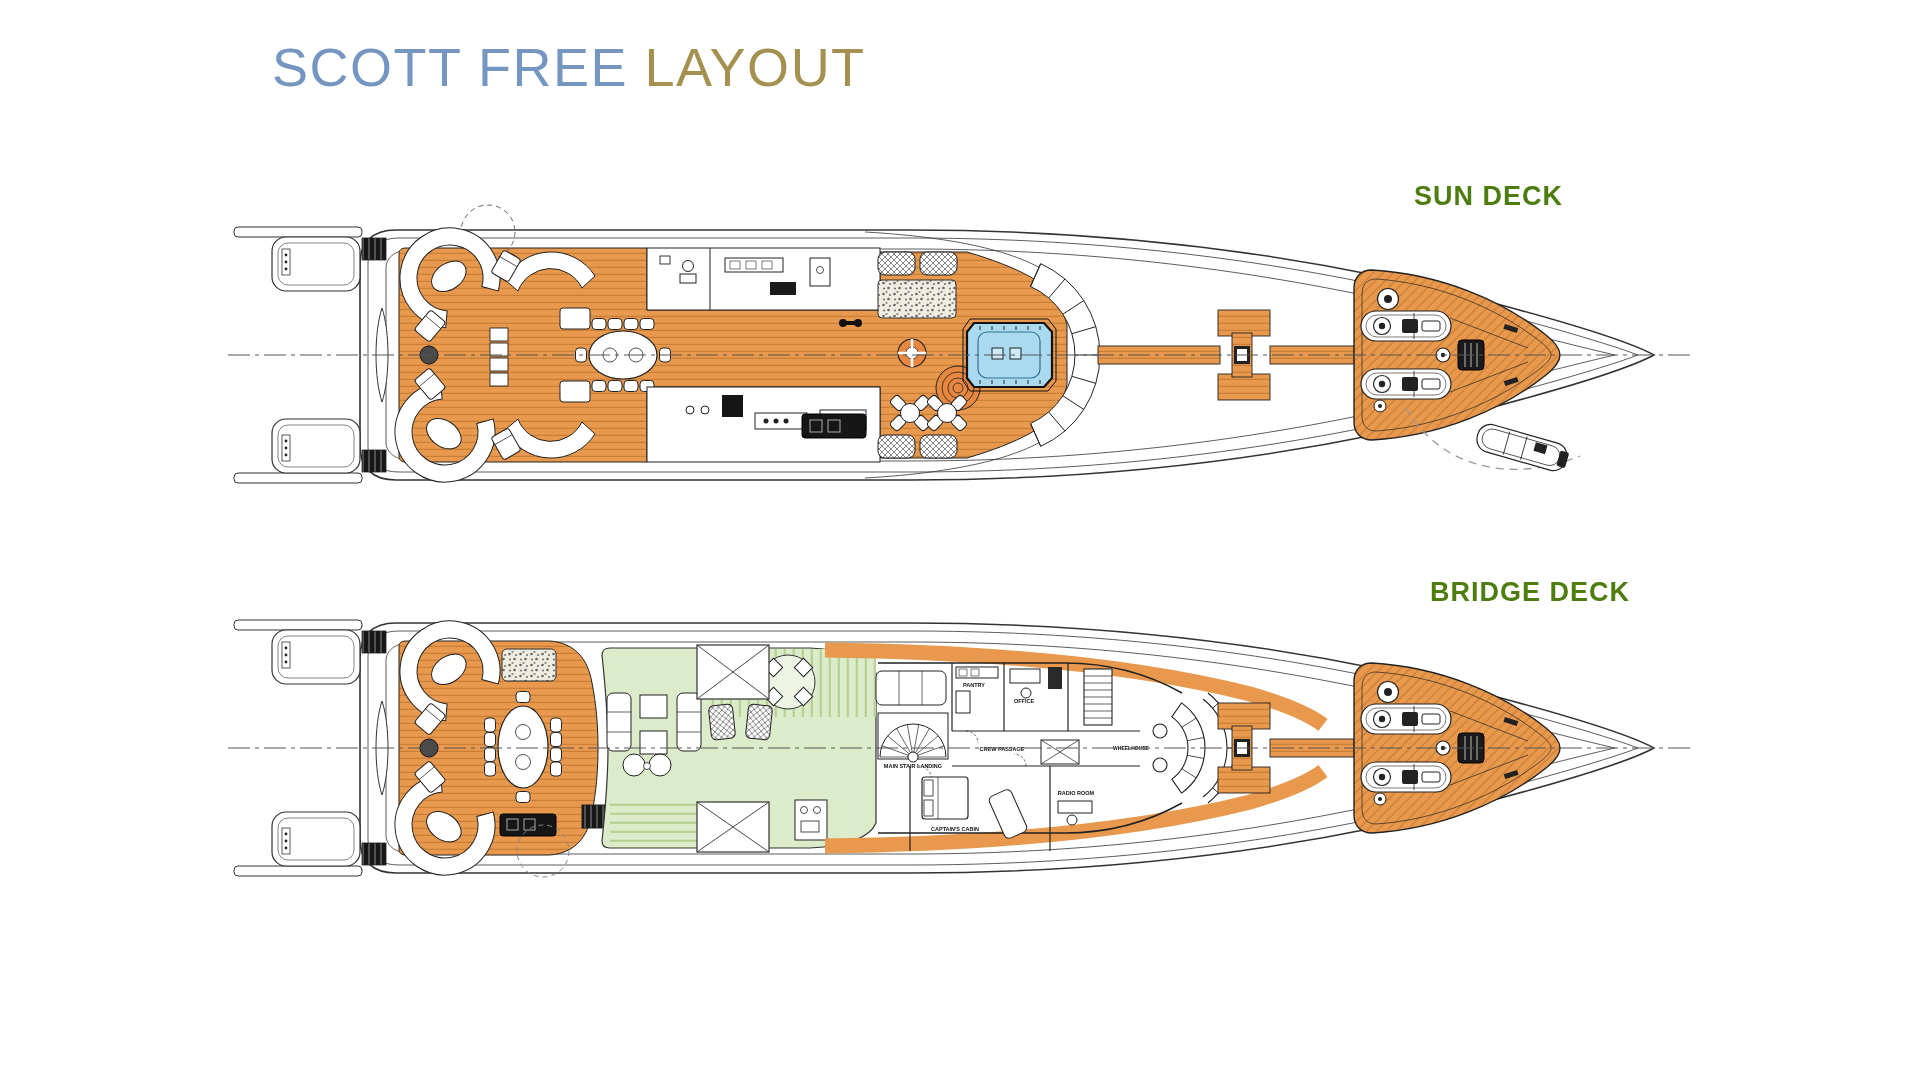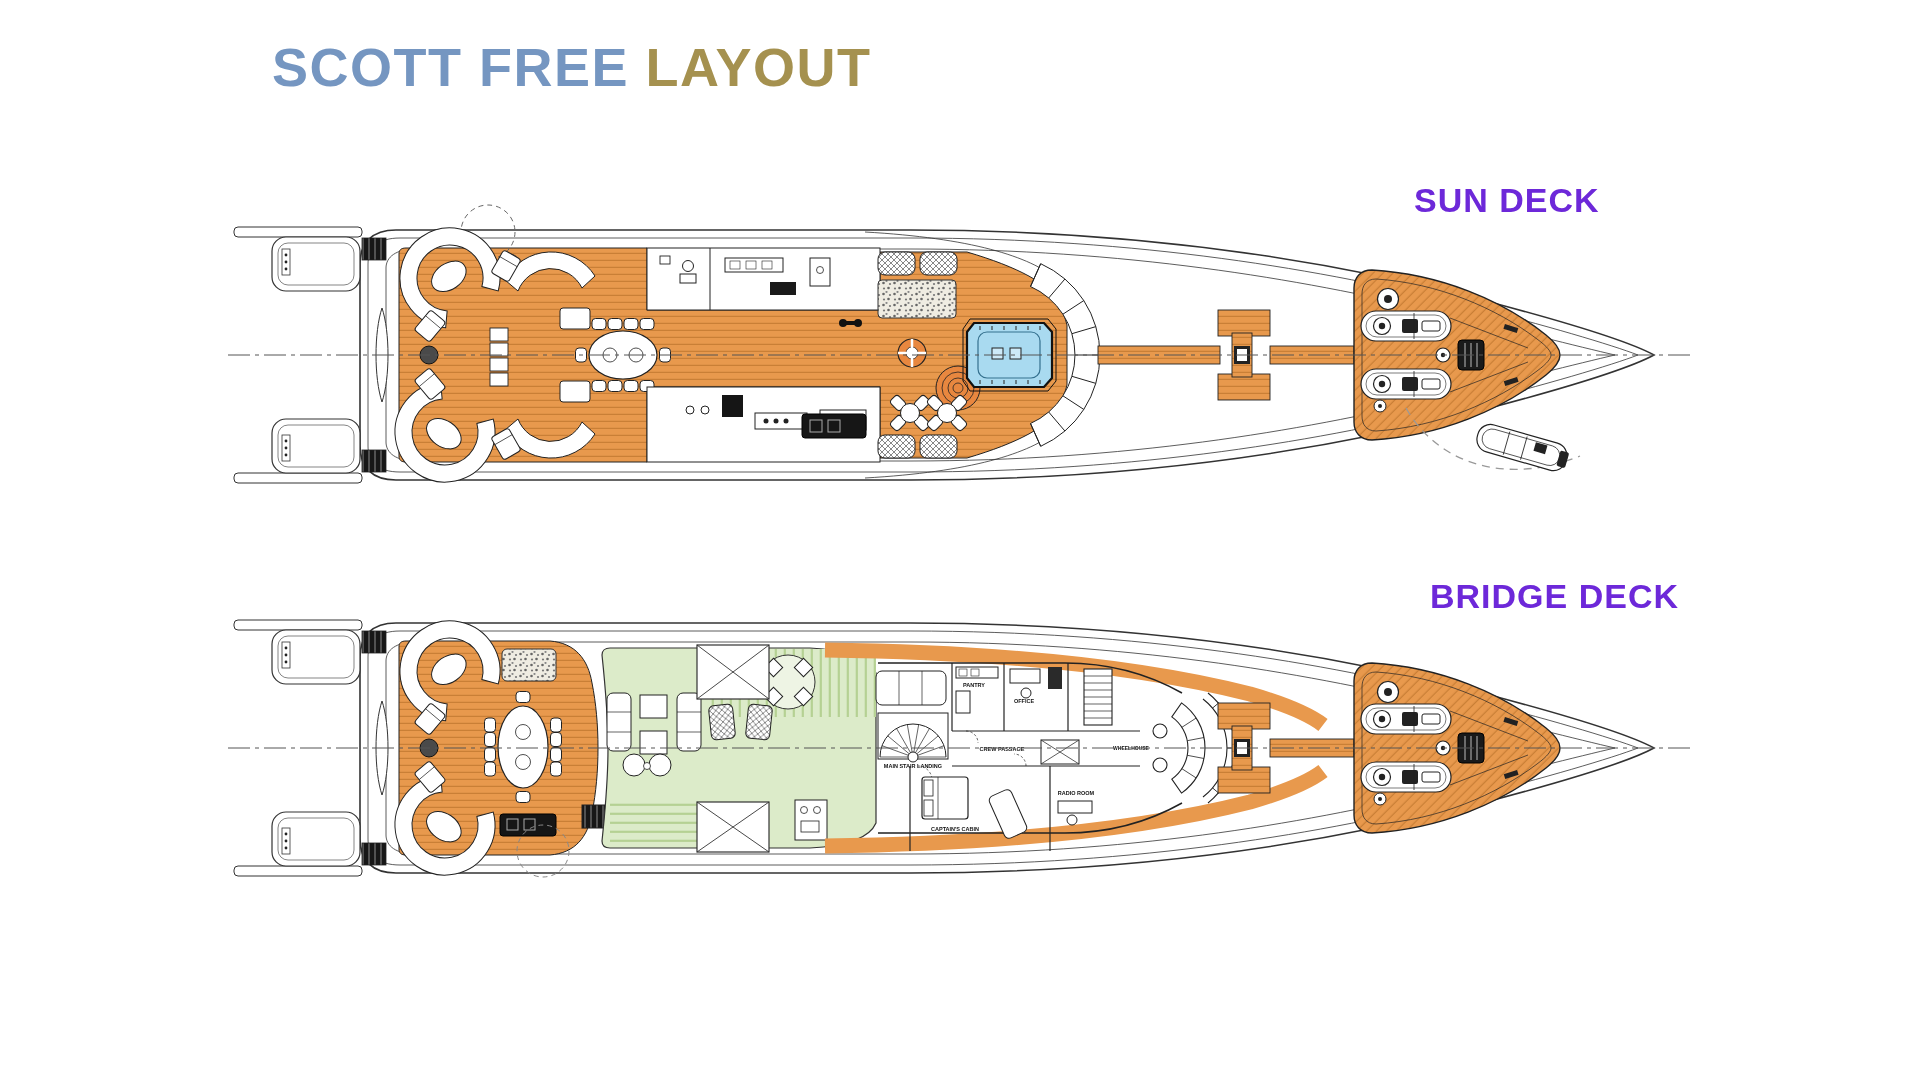--- a/index.html
+++ b/index.html
@@ -1,20 +1,20 @@
 <!DOCTYPE html>
 <html><head>
 <meta charset="utf-8">
 <style>
   html,body{margin:0;padding:0;background:#ffffff;}
   body{width:1920px;height:1080px;position:relative;font-family:"Liberation Sans",sans-serif;overflow:hidden;}
-  .page-title{position:absolute;left:272px;top:36px;font-size:54px;font-weight:bold;letter-spacing:1.5px;white-space:nowrap;}
+  .page-title{position:absolute;left:272px;top:36px;font-size:54px;font-weight:normal;letter-spacing:1.5px;white-space:nowrap;}
   .title-primary{color:#7596c1;}
   .title-secondary{color:#a5914f;}
-  .deck-label{position:absolute;font-size:34px;font-weight:bold;letter-spacing:1px;color:#6d28d9;white-space:nowrap;}
+  .deck-label{position:absolute;font-size:27px;font-weight:bold;letter-spacing:1px;color:#4d7c0f;white-space:nowrap;}
   #sun-label{left:1414px;top:181px;}
   #bridge-label{left:1430px;top:577px;}
   svg{position:absolute;}
   #sun-svg{left:210px;top:170px;}
   #bridge-svg{left:210px;top:600px;}
   svg text{font-family:"Liberation Sans",sans-serif;font-weight:bold;fill:#111;}
 </style>
 </head>
 <body>
 

